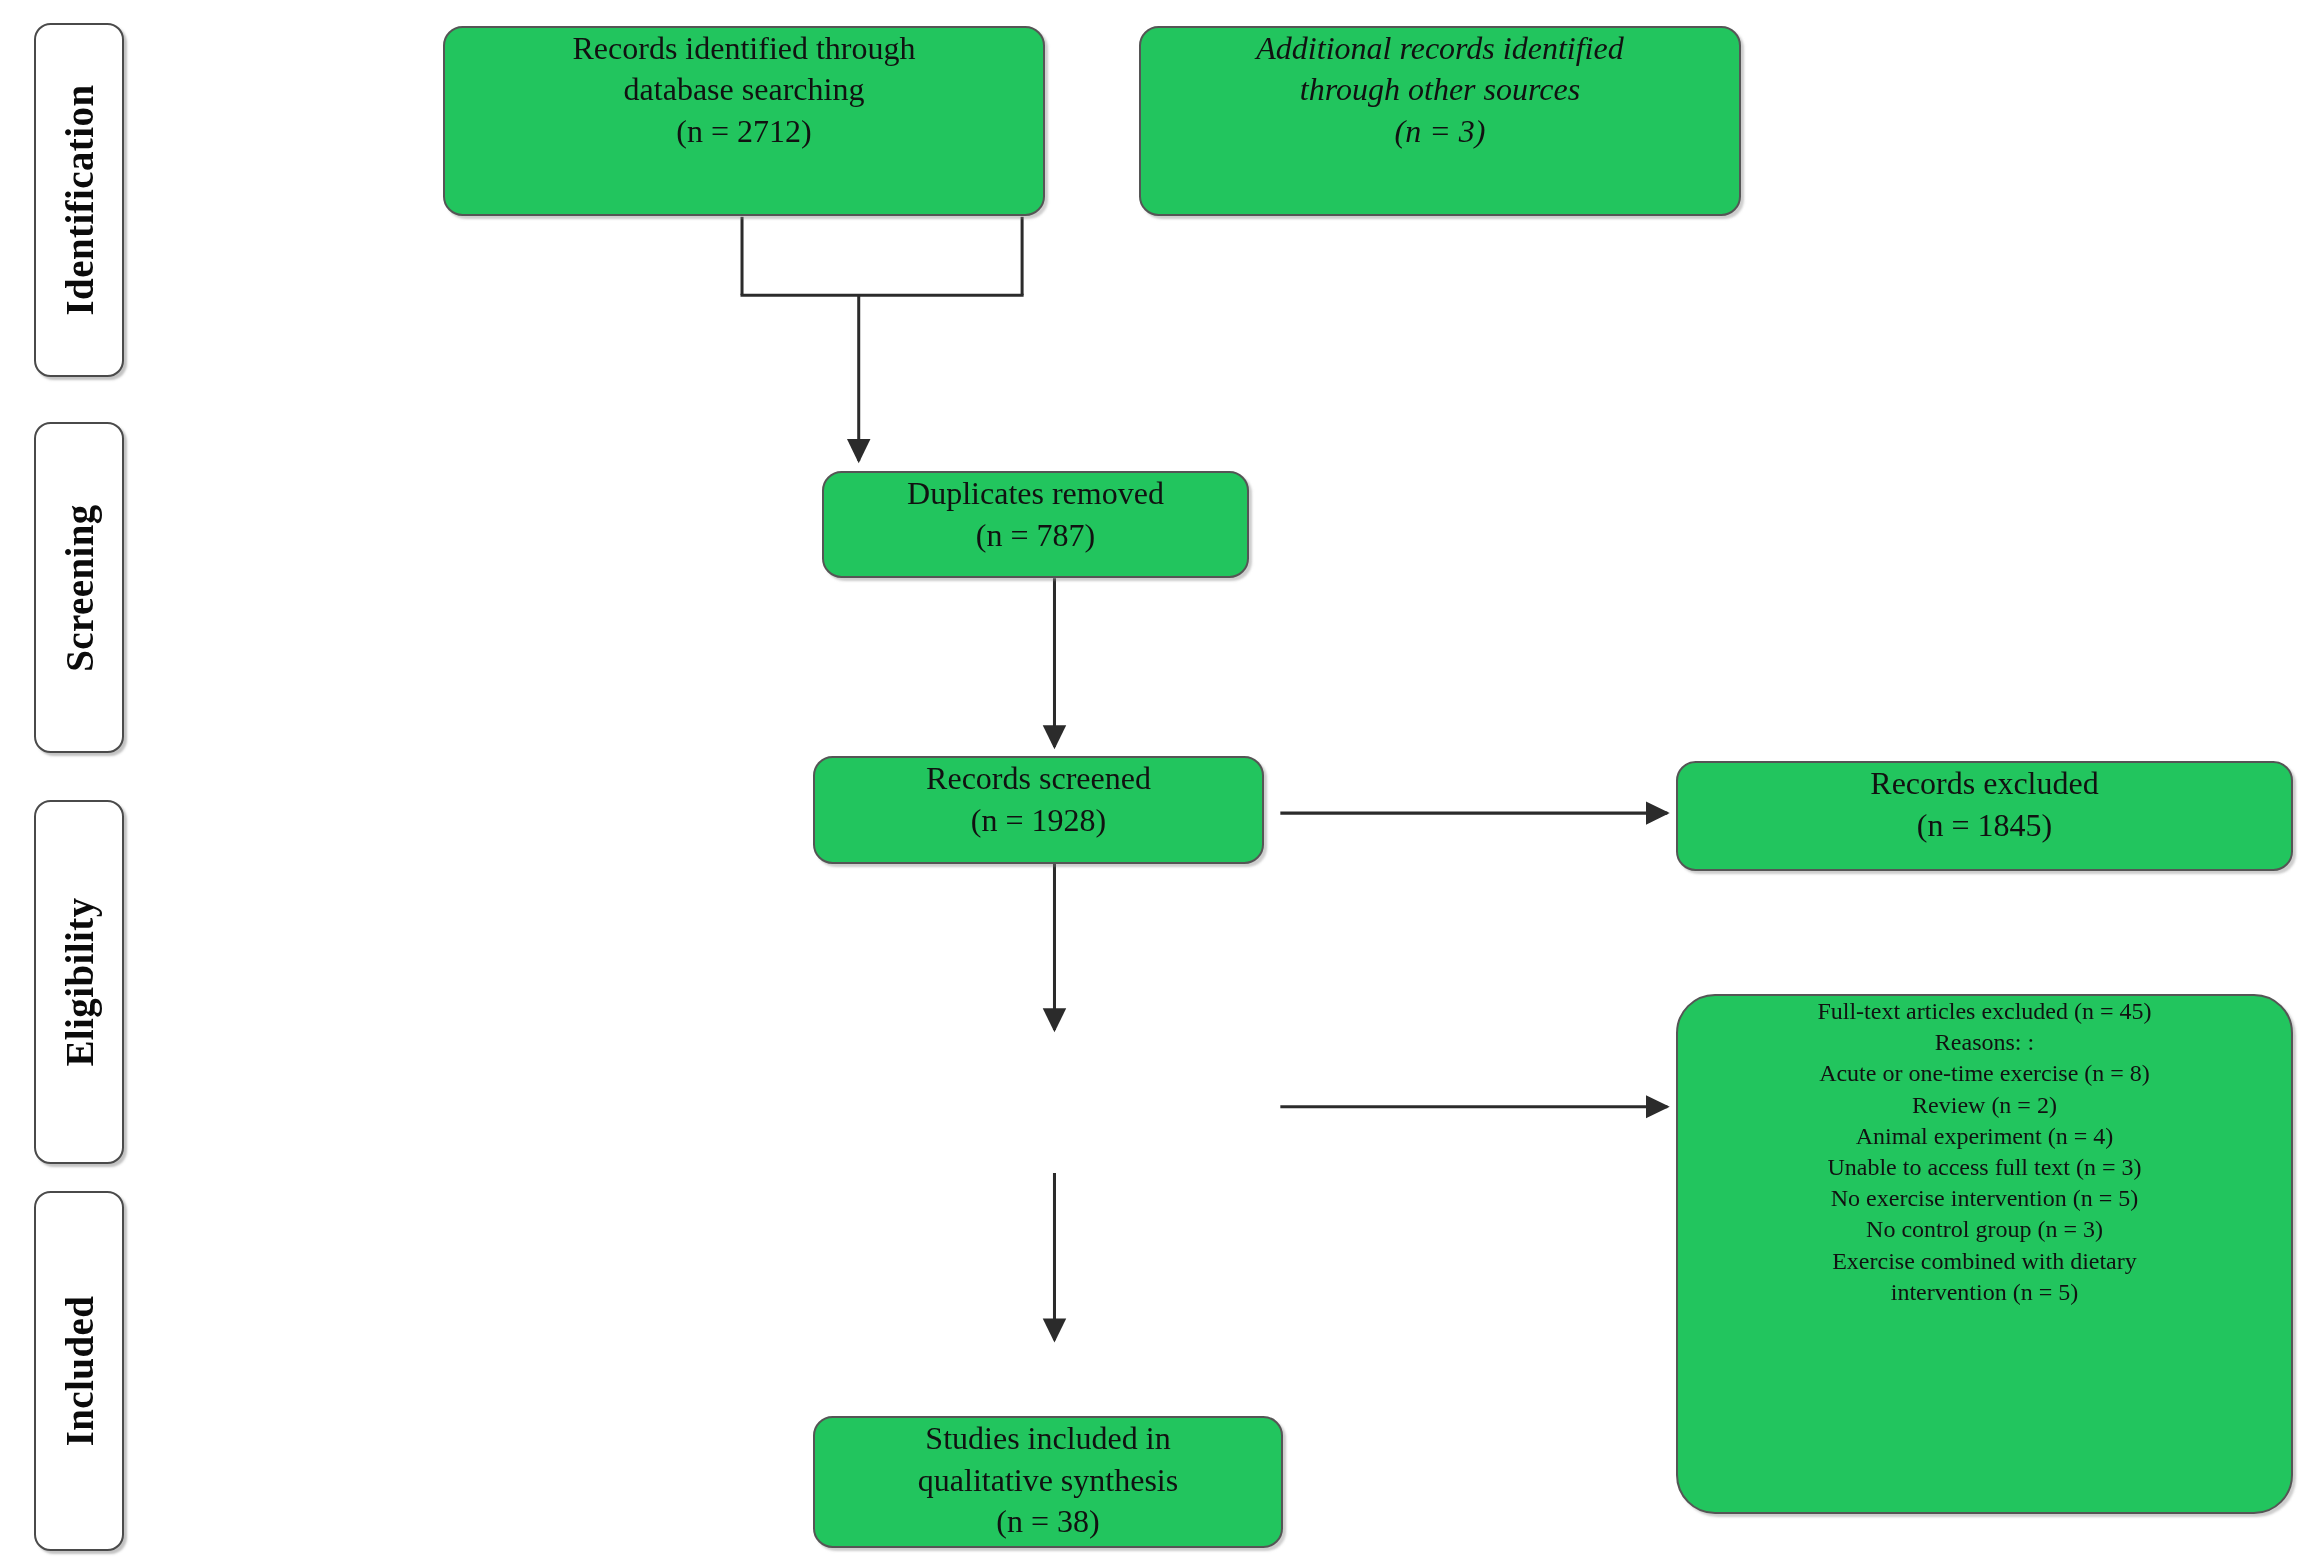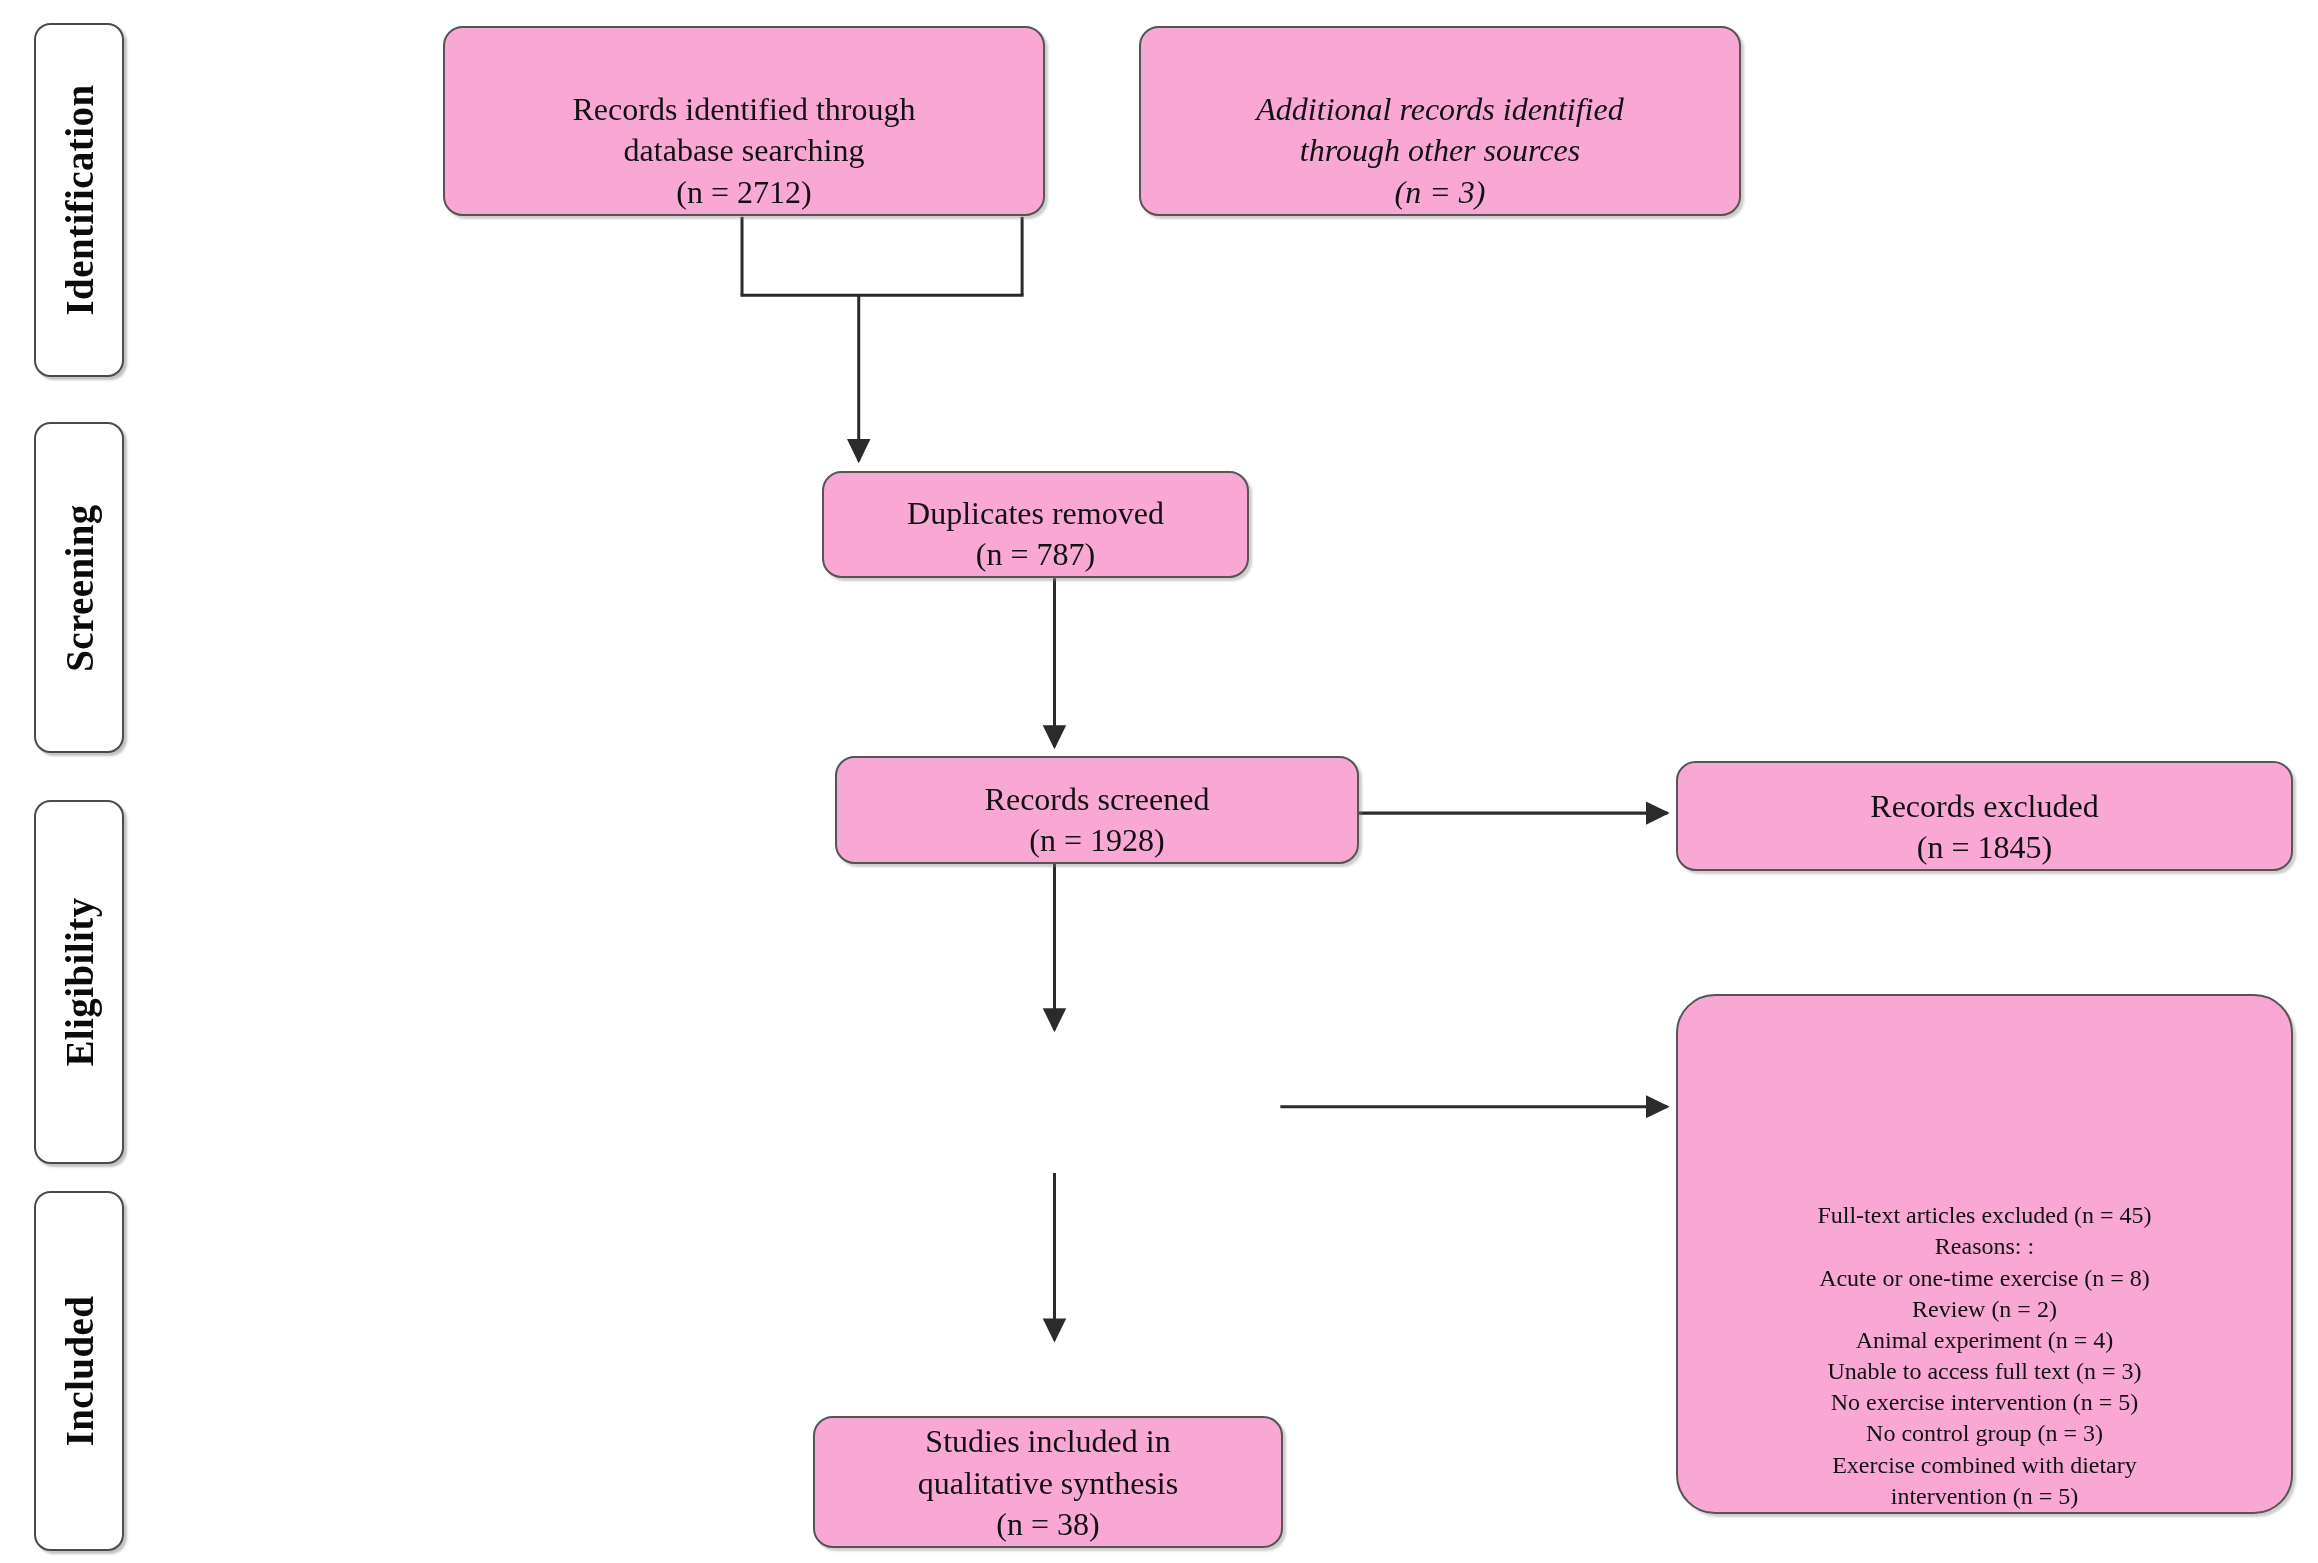--- a/index.html
+++ b/index.html
@@ -39,23 +39,23 @@
     font-family: "Liberation Serif", "DejaVu Serif", serif;
     font-weight: bold;
     font-size: 39px;
     letter-spacing: 0.4px;
     color: #0b0b0b;
   }
   .node {
     position: absolute;
     box-sizing: border-box;
     border: 2.3px solid #555555;
-    background: #f9a8d4;
+    background: #22c55e;
     display: flex;
-    align-items: flex-end;
+    align-items: flex-start;
     justify-content: center;
     text-align: center;
     box-shadow: 3px 3px 2.3px rgba(130,130,130,0.40);
   }
   .node-inner {
     font-family: "Liberation Serif", "DejaVu Serif", serif;
     font-size: 32px;
     line-height: 1.30;
     color: #111111;
     padding: 0 10.5px;
@@ -128,21 +128,21 @@
     </div>
   </div>
 
   <div class="node r22" style="left:822px; top:471px; width:427px; height:107px;">
     <div class="node-inner">
       <span class="node-line">Duplicates removed</span>
       <span class="node-line">(n = 787)</span>
     </div>
   </div>
 
-  <div class="node r22" style="left:813px; top:756px; width:524px; height:108px;margin-left:22px;">
+  <div class="node r22" style="left:813px; top:756px; width:451px; height:108px;">
     <div class="node-inner">
       <span class="node-line">Records screened</span>
       <span class="node-line">(n = 1928)</span>
     </div>
   </div>
 
   <div class="node r22" style="left:1676px; top:761px; width:617px; height:110px;">
     <div class="node-inner">
       <span class="node-line">Records excluded</span>
       <span class="node-line">(n = 1845)</span>

